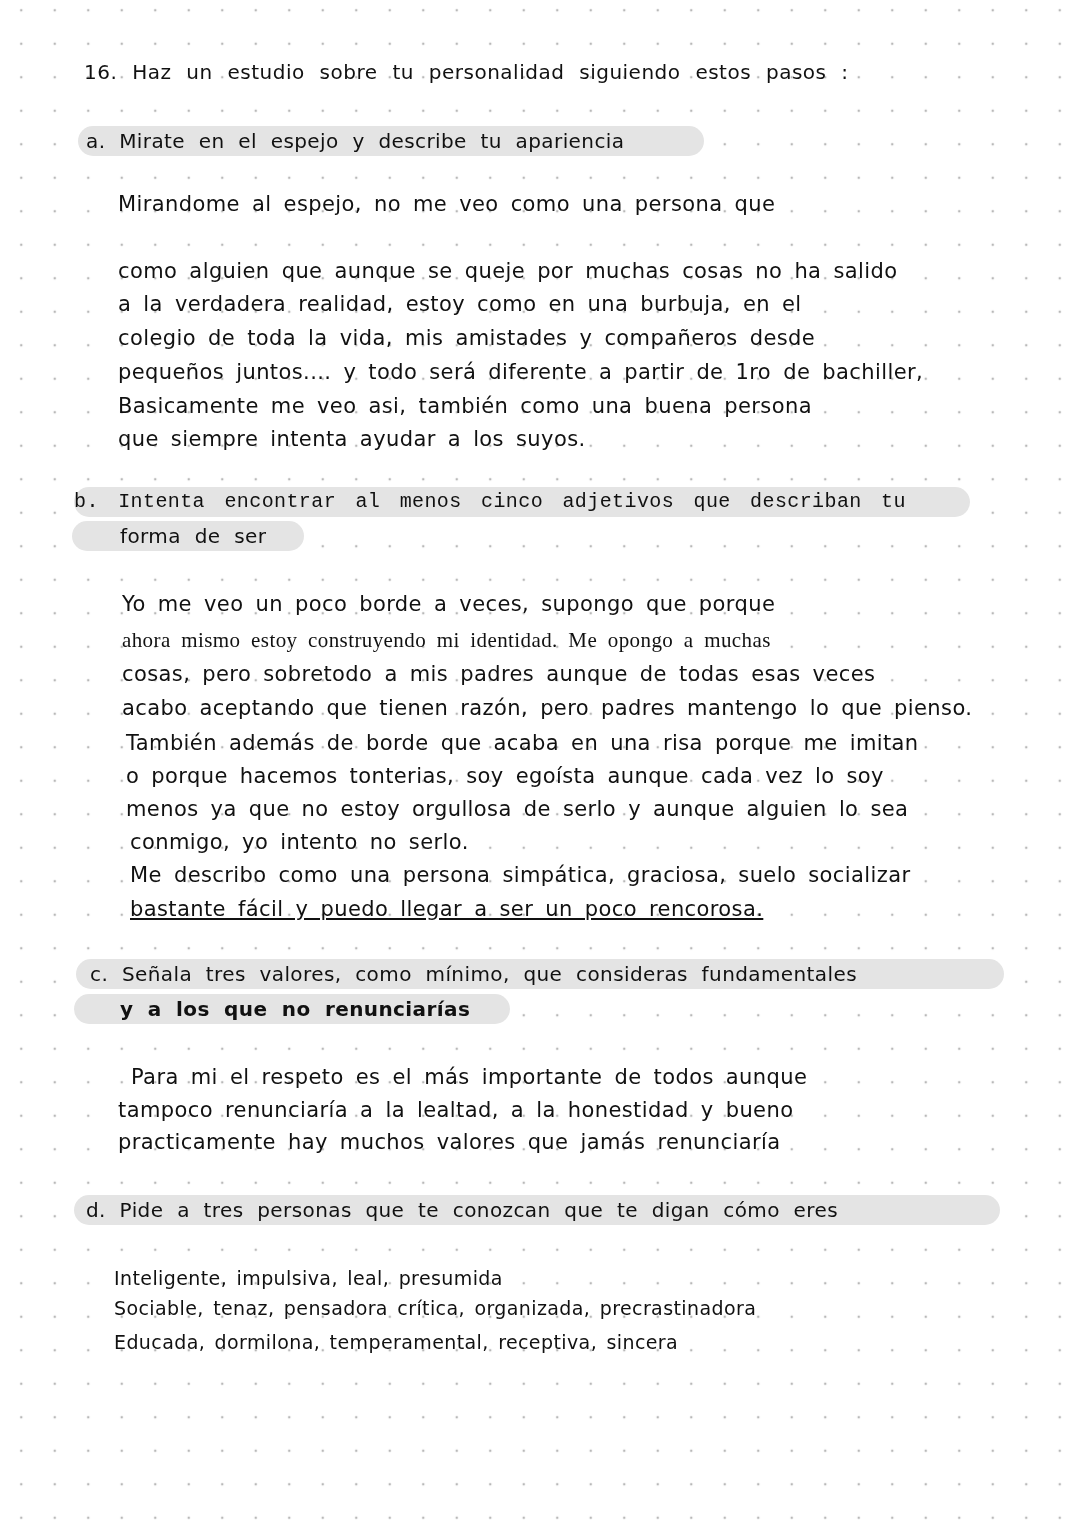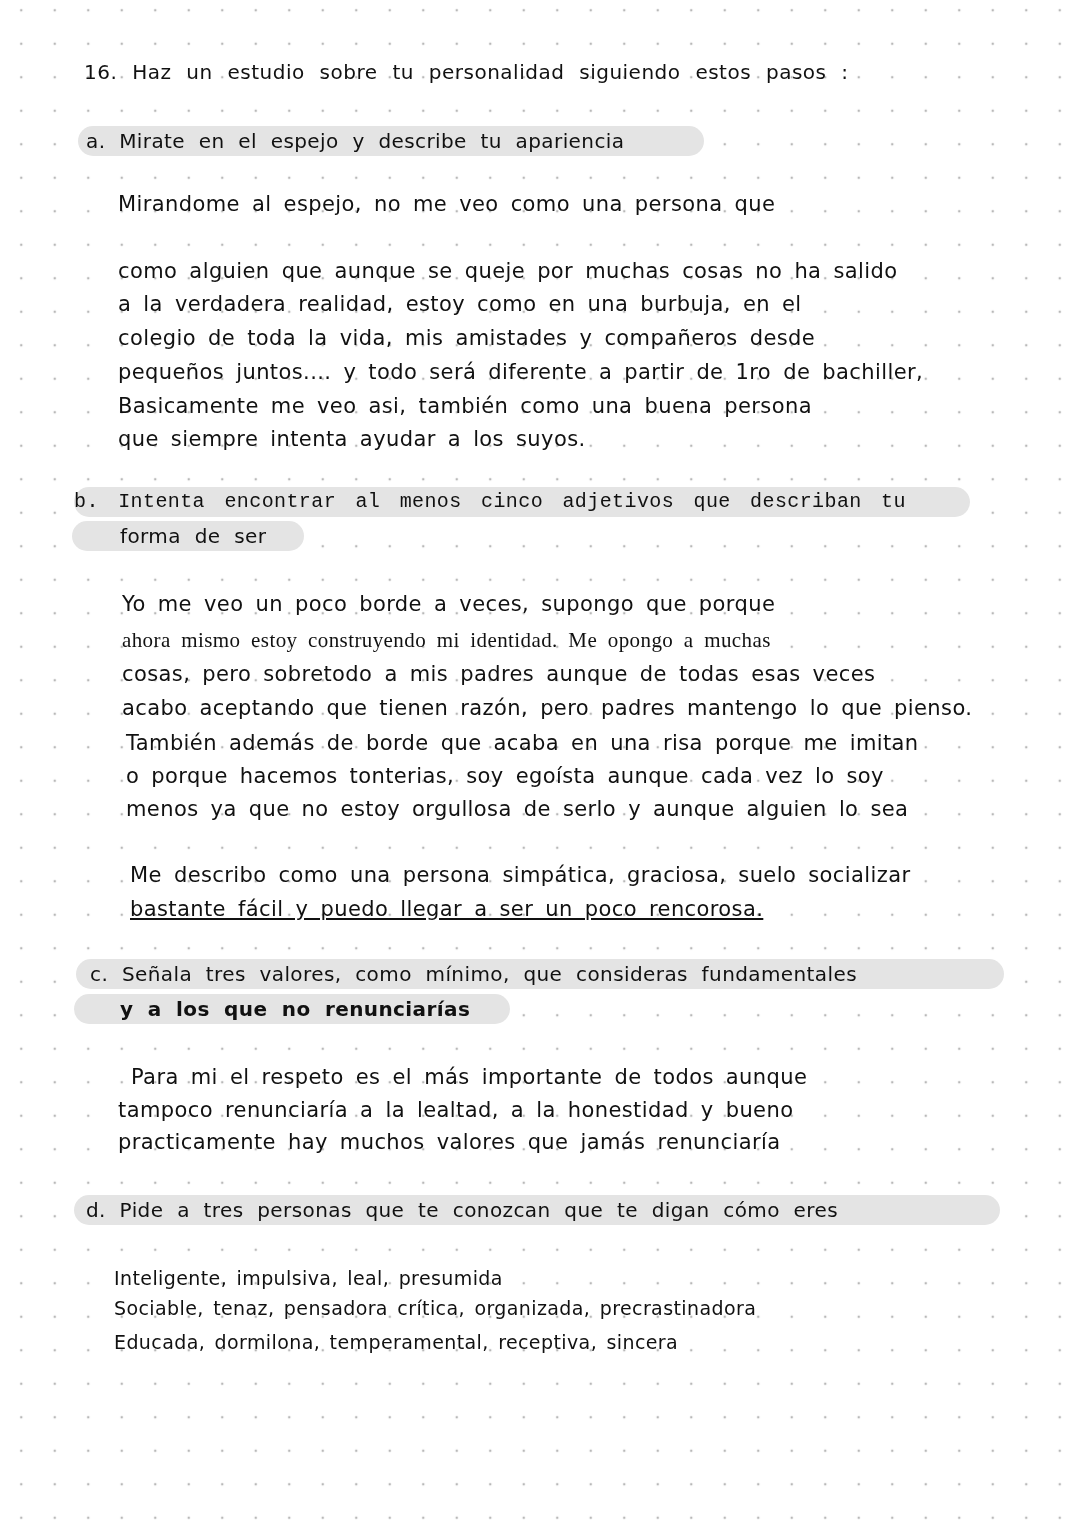--- a/index.html
+++ b/index.html
@@ -64,20 +64,21 @@
   <div class="q-text" style="left:74px; top:488px;font-family:Liberation Mono, monospace;">b. Intenta encontrar al menos cinco adjetivos que describan tu</div>
   <div class="q-text" style="left:120px; top:522px;">forma de ser</div>
 
   <div class="line" style="left:122px; top:590px;">Yo me veo un poco borde a veces, supongo que porque</div>
   <div class="line" style="left:122px; top:626px;font-family:Liberation Serif, serif;">ahora mismo estoy construyendo mi identidad. Me opongo a muchas</div>
   <div class="line" style="left:122px; top:660px;">cosas, pero sobretodo a mis padres aunque de todas esas veces</div>
   <div class="line" style="left:122px; top:694px;">acabo aceptando que tienen razón, pero padres mantengo lo que pienso.</div>
   <div class="line" style="left:126px; top:729px;">También además de borde que acaba en una risa porque me imitan</div>
   <div class="line" style="left:126px; top:762px;">o porque hacemos tonterias, soy egoísta aunque cada vez lo soy</div>
   <div class="line" style="left:126px; top:795px;">menos ya que no estoy orgullosa de serlo y aunque alguien lo sea</div>
+  <div class="line" style="left:130px; top:828px;">conmigo, yo intento no serlo.</div>
   <div class="line" style="left:130px; top:861px;">Me describo como una persona simpática, graciosa, suelo socializar</div>
   <div class="line" style="left:130px; top:895px;text-decoration:underline;">bastante fácil y puedo llegar a ser un poco rencorosa.</div>
 
   <div class="q" style="left:76px; top:959px; width:928px;"></div>
   <div class="q" style="left:74px; top:994px; width:436px;"></div>
   <div class="q-text" style="left:90px; top:960px;">c. Señala tres valores, como mínimo, que consideras fundamentales</div>
   <div class="q-text" style="left:120px; top:995px;font-weight:bold;">y a los que no renunciarías</div>
 
   <div class="line" style="left:131px; top:1063px;">Para mi el respeto es el más importante de todos aunque</div>
   <div class="line" style="left:118px; top:1096px;">tampoco renunciaría a la lealtad, a la honestidad y bueno</div>

